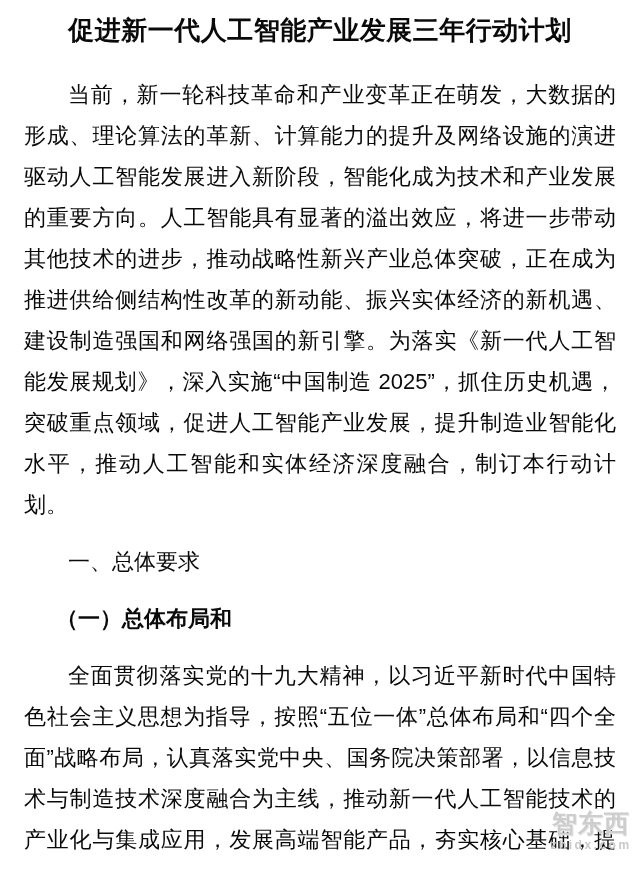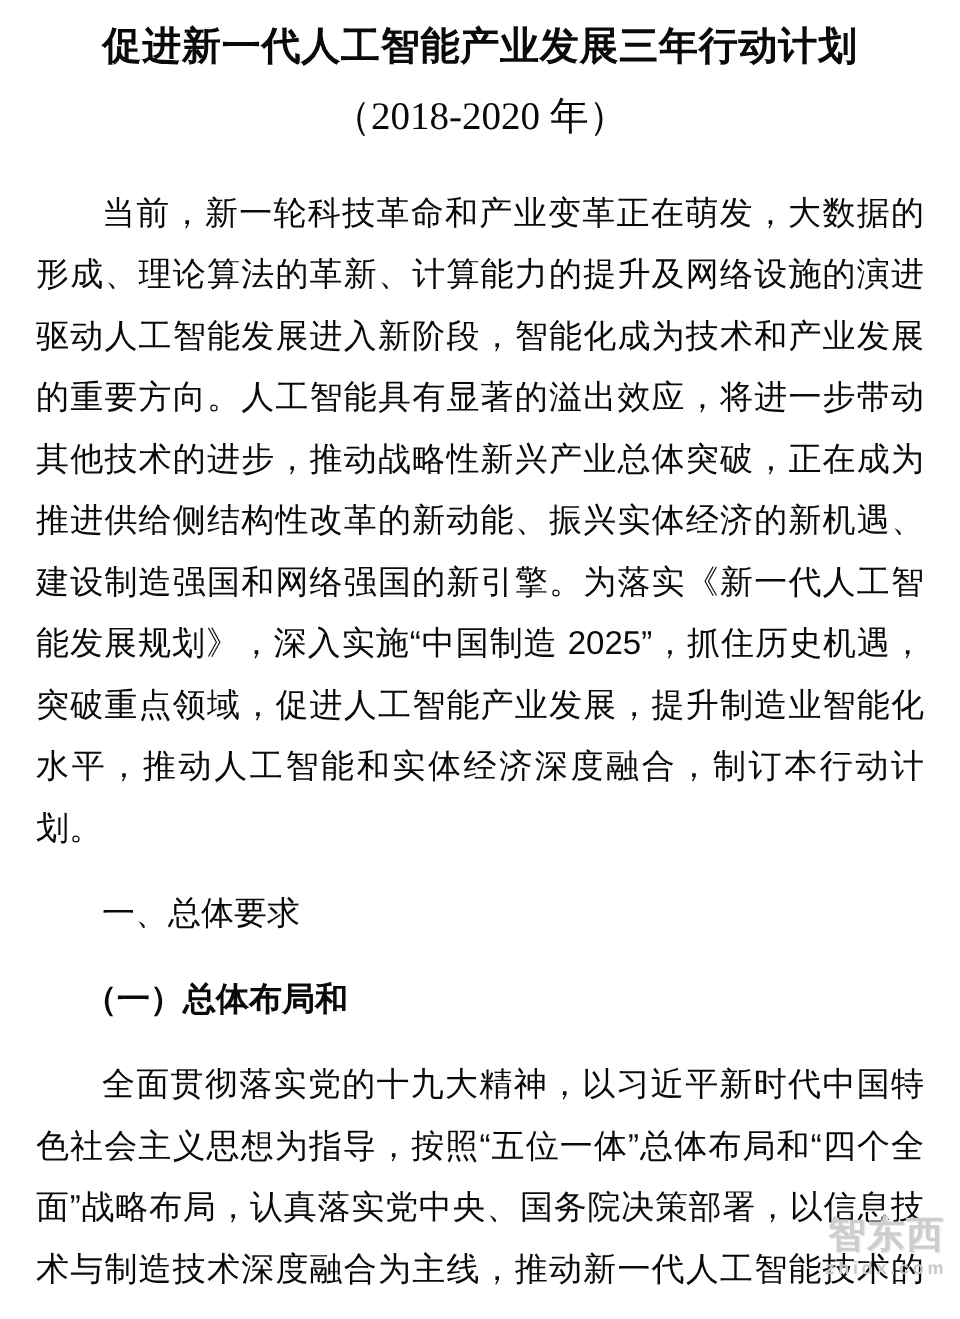--- a/index.html
+++ b/index.html
@@ -81,21 +81,20 @@
     white-space: nowrap;
   }
 </style>
 </head>
 <body>
 
 <div class="page">
 
   <h1 class="doc-title">促进新一代人工智能产业发展三年行动计划</h1>
 
-  <div class="doc-subtitle">（2018-2020 年）</div>
 
   <div class="content">
 
     <p class="para">当前，新一轮科技革命和产业变革正在萌发，大数据的形成、理论算法的革新、计算能力的提升及网络设施的演进驱动人工智能发展进入新阶段，智能化成为技术和产业发展的重要方向。人工智能具有显著的溢出效应，将进一步带动其他技术的进步，推动战略性新兴产业总体突破，正在成为推进供给侧结构性改革的新动能、振兴实体经济的新机遇、建设制造强国和网络强国的新引擎。为落实《新一代人工智能发展规划》，深入实施“中国制造 2025”，抓住历史机遇，突破重点领域，促进人工智能产业发展，提升制造业智能化水平，推动人工智能和实体经济深度融合，制订本行动计划。</p>
 
     <div class="h-section">一、总体要求</div>
 
     <div class="h-subsection">（一）总体布局和</div>
 
     <p class="para">全面贯彻落实党的十九大精神，以习近平新时代中国特色社会主义思想为指导，按照“五位一体”总体布局和“四个全面”战略布局，认真落实党中央、国务院决策部署，以信息技术与制造技术深度融合为主线，推动新一代人工智能技术的产业化与集成应用，发展高端智能产品，夯实核心基础，提升智能制造水平，完善公共支撑体系，促进新一代人工智能产业发展，推动制造强国和网络强国建设，助力实体经济转型升级。</p>

